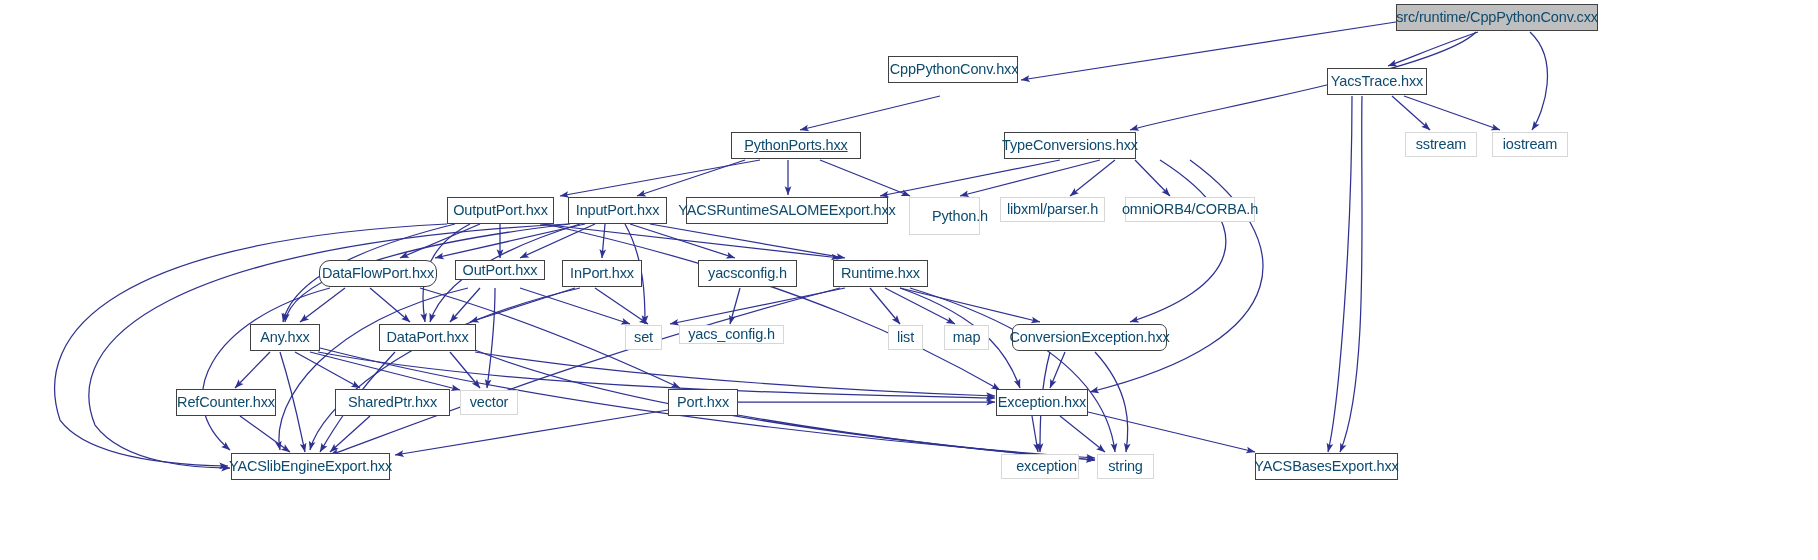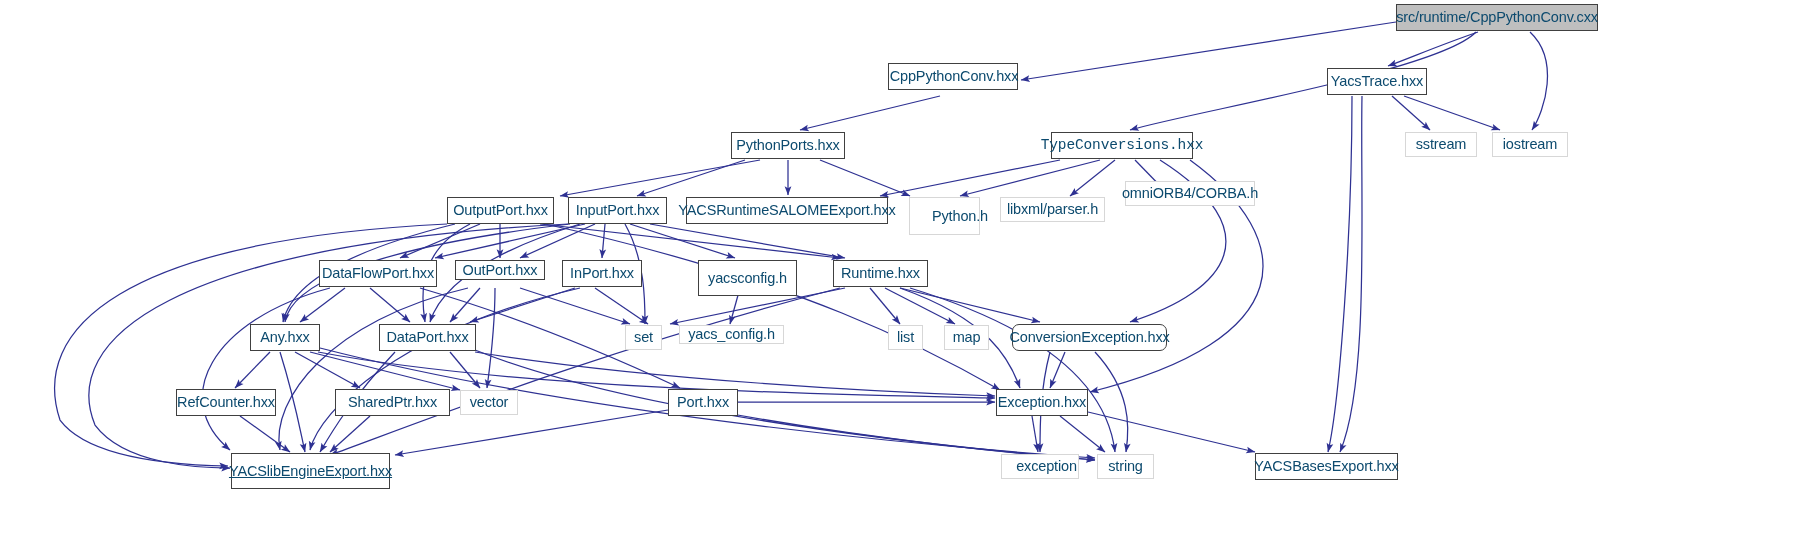--- a/index.html
+++ b/index.html
@@ -133,66 +133,66 @@
         <path d="M1032,416 L1038,452" marker-end="url(#arrow)" stroke="#2e3192"></path>
         <path d="M1060,416 L1105,452" marker-end="url(#arrow)" stroke="#2e3192"></path>
         <path d="M1088,412 L1255,452" marker-end="url(#arrow)" stroke="#2e3192"></path>
       </g>
   </svg>
 
   <div id="node-layer">
       <div class="node root" style="left: 1396px; top: 4px; width: 202px; height: 27px;">
         <span>src/runtime/CppPythonConv.cxx</span>
       </div>
-      <div class="node" style="left: 888px; top: 63px; width: 130px; height: 27px; padding-left: 11px;">
+      <div class="node" style="left: 888px; top: 56px; width: 130px; height: 27px; padding-left: 11px;">
         <span>CppPythonConv.hxx</span>
       </div>
       <div class="node" style="left: 1327px; top: 68px; width: 100px; height: 27px;">
         <span>YacsTrace.hxx</span>
       </div>
       <div class="node sys" style="left: 1405px; top: 132px; width: 72px; height: 25px;">
         <span>sstream</span>
       </div>
       <div class="node sys" style="left: 1492px; top: 132px; width: 76px; height: 25px;">
         <span>iostream</span>
       </div>
-      <div class="node" style="left: 731px; top: 132px; width: 114px; height: 27px;">
+      <div class="node" style="left: 731px; top: 132px; width: 130px; height: 27px; text-decoration: underline;">
         <span>PythonPorts.hxx</span>
       </div>
-      <div class="node" style="left: 1051px; top: 132px; width: 142px; height: 27px; font-family: Liberation Mono, monospace;">
+      <div class="node" style="left: 1004px; top: 132px; width: 132px; height: 27px;">
         <span>TypeConversions.hxx</span>
       </div>
       <div class="node" style="left: 447px; top: 197px; width: 107px; height: 27px;">
         <span>OutputPort.hxx</span>
       </div>
       <div class="node" style="left: 568px; top: 197px; width: 99px; height: 27px;">
         <span>InputPort.hxx</span>
       </div>
       <div class="node" style="left: 686px; top: 197px; width: 202px; height: 27px;">
         <span>YACSRuntimeSALOMEExport.hxx</span>
       </div>
       <div class="node sys" style="left: 909px; top: 197px; width: 71px; height: 38px; padding-left: 40px;">
         <span>Python.h</span>
       </div>
       <div class="node sys" style="left: 1000px; top: 197px; width: 105px; height: 25px;">
         <span>libxml/parser.h</span>
       </div>
-      <div class="node sys" style="left: 1125px; top: 181px; width: 130px; height: 25px;">
+      <div class="node sys" style="left: 1125px; top: 197px; width: 130px; height: 25px;">
         <span>omniORB4/CORBA.h</span>
       </div>
-      <div class="node" style="left: 319px; top: 260px; width: 118px; height: 27px;">
+      <div class="node" style="left: 319px; top: 260px; width: 118px; height: 27px; border-radius: 11px;">
         <span>DataFlowPort.hxx</span>
       </div>
       <div class="node" style="left: 455px; top: 260px; width: 90px; height: 20px;">
         <span>OutPort.hxx</span>
       </div>
       <div class="node" style="left: 562px; top: 260px; width: 80px; height: 27px;">
         <span>InPort.hxx</span>
       </div>
-      <div class="node" style="left: 698px; top: 260px; width: 99px; height: 36px;">
+      <div class="node" style="left: 698px; top: 260px; width: 99px; height: 27px;">
         <span>yacsconfig.h</span>
       </div>
       <div class="node" style="left: 833px; top: 260px; width: 95px; height: 27px;">
         <span>Runtime.hxx</span>
       </div>
       <div class="node" style="left: 250px; top: 324px; width: 70px; height: 27px;">
         <span>Any.hxx</span>
       </div>
       <div class="node" style="left: 379px; top: 324px; width: 97px; height: 27px;">
         <span>DataPort.hxx</span>
@@ -220,21 +220,21 @@
       </div>
       <div class="node sys" style="left: 460px; top: 390px; width: 58px; height: 25px;">
         <span>vector</span>
       </div>
       <div class="node" style="left: 668px; top: 389px; width: 70px; height: 27px;">
         <span>Port.hxx</span>
       </div>
       <div class="node" style="left: 996px; top: 389px; width: 92px; height: 27px;">
         <span>Exception.hxx</span>
       </div>
-      <div class="node" style="left: 231px; top: 453px; width: 159px; height: 36px; text-decoration: underline;">
+      <div class="node" style="left: 231px; top: 453px; width: 159px; height: 27px;">
         <span>YACSlibEngineExport.hxx</span>
       </div>
       <div class="node sys" style="left: 1001px; top: 454px; width: 78px; height: 25px; padding-left: 22px;">
         <span>exception</span>
       </div>
       <div class="node sys" style="left: 1097px; top: 454px; width: 57px; height: 25px;">
         <span>string</span>
       </div>
       <div class="node" style="left: 1255px; top: 453px; width: 143px; height: 27px;">
         <span>YACSBasesExport.hxx</span>

